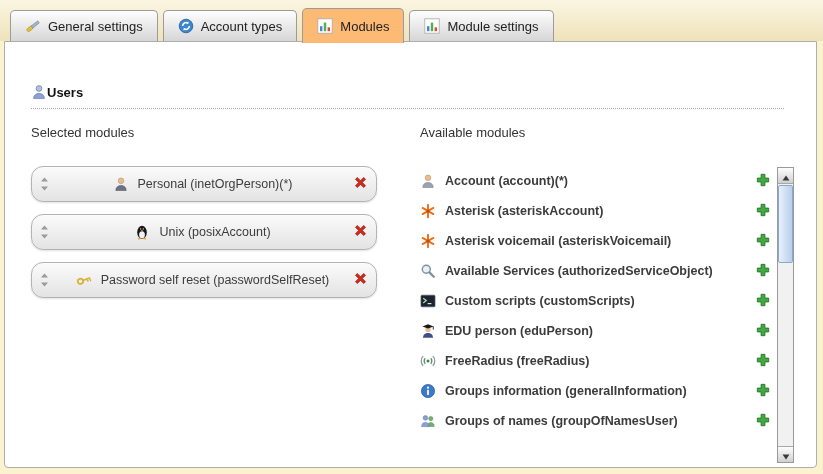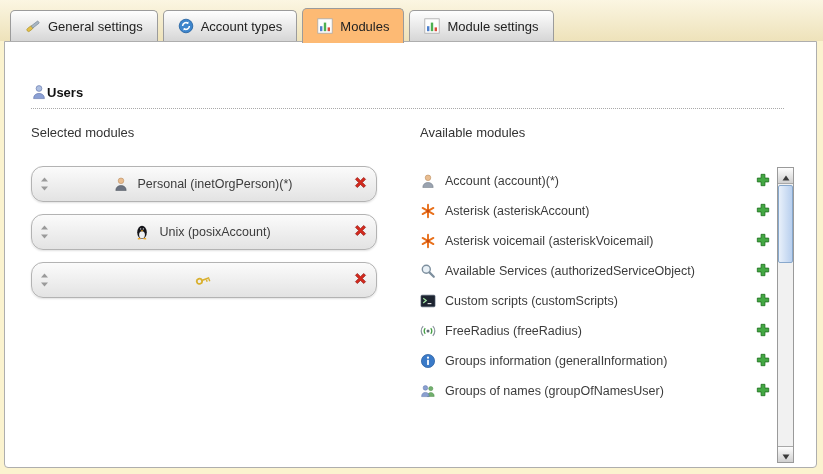--- a/index.html
+++ b/index.html
@@ -23,21 +23,21 @@
   .section-header{display:flex;align-items:center;width:753px;
     padding-bottom:8px;border-bottom:1px dotted #a9a9a9;}
   .sec-icon{display:inline-flex;width:16px;height:16px;}
   .section-title{font-size:13px;font-weight:bold;color:#111;}
 
   .columns{display:flex;margin-top:16px;gap:13px;}
   .col-heading{font-size:13px;color:#333;height:20px;}
   .col-selected{width:346px;flex:none;}
   .col-available{margin-left:30px;width:374px;position:relative;}
   .selected-list,.avail-list{margin-top:21px;}
-  .avail-list{margin-right:24px;}
+  .avail-list{margin-right:24px;font-weight:bold;}
 
   .selected-item{display:flex;align-items:center;height:36px;box-sizing:border-box;
     padding:0 8px;margin-bottom:12px;background:linear-gradient(#fbfbfb,#e3e3e3);
     border:1px solid #b3b3b3;border-radius:12px;box-shadow:0 1px 2px rgba(0,0,0,0.12);}
   .handle{display:inline-flex;width:12px;cursor:grab;}
   .item-center{flex:1;display:flex;align-items:center;justify-content:center;gap:9px;}
   .item-icon{display:inline-flex;width:16px;height:16px;}
   .item-label{font-size:12.5px;color:#3c3c3c;}
 
   .avail-item{display:flex;align-items:center;height:30px;gap:9px;}
@@ -184,20 +184,21 @@
       <span class="item-icon">
                     <svg width="16" height="16" viewBox="0 0 16 16">
                       <g transform="rotate(-20 8 8)">
                         <circle cx="4.2" cy="8" r="2.6" fill="none" stroke="#d9b02f" stroke-width="1.8"></circle>
                         <rect x="6.6" y="7.2" width="8" height="1.7" fill="#d9b02f"></rect>
                         <rect x="10.6" y="8.9" width="1.4" height="2.2" fill="#d9b02f"></rect>
                         <rect x="13.2" y="8.9" width="1.4" height="2.6" fill="#d9b02f"></rect>
                       </g>
                     </svg>
                   </span>
+      <span class="item-label">Password self reset (passwordSelfReset)</span>
     </span>
     <button class="remove-btn">
       <span><svg width="15" height="15" viewBox="0 0 16 16">
                       <path d="M2.6 4.6 L4.6 2.6 L8 6 L11.4 2.6 L13.4 4.6 L10 8 L13.4 11.4 L11.4 13.4 L8 10 L4.6 13.4 L2.6 11.4 L6 8 Z" fill="#d42a1e" stroke="#8e1410" stroke-width="0.7"></path>
                     </svg></span>
     </button>
   </div>
 </div>
         </div>
 
@@ -282,20 +283,36 @@
                   </svg>
                 </span>
     <span class="item-label avail-label">Custom scripts (customScripts)</span>
     <button class="add-btn">
       <span><svg width="14" height="14" viewBox="0 0 16 16">
                       <path d="M5.8 1.5 h4.4 v4.3 h4.3 v4.4 h-4.3 v4.3 h-4.4 v-4.3 h-4.3 v-4.4 h4.3 z" fill="#43a843" stroke="#1d6e1d" stroke-width="0.9"></path>
                     </svg></span>
     </button>
   </div>
 
+  <div class="avail-item">
+    <span class="item-icon">
+                  <svg width="16" height="16" viewBox="0 0 16 16">
+                    <path d="M3 14.8 c0-3.2 2.2-4.8 5-4.8 s5 1.6 5 4.8 z" fill="#3f4f8c"></path>
+                    <circle cx="8" cy="6.4" r="2.7" fill="#e9bd90"></circle>
+                    <path d="M8 1.2 L13.6 3.4 L8 5.6 L2.4 3.4 Z" fill="#1a1a1a"></path>
+                    <rect x="12.8" y="3.4" width="0.9" height="3.2" fill="#1a1a1a"></rect>
+                  </svg>
+                </span>
+    <span class="item-label avail-label">EDU person (eduPerson)</span>
+    <button class="add-btn">
+      <span><svg width="14" height="14" viewBox="0 0 16 16">
+                      <path d="M5.8 1.5 h4.4 v4.3 h4.3 v4.4 h-4.3 v4.3 h-4.4 v-4.3 h-4.3 v-4.4 h4.3 z" fill="#43a843" stroke="#1d6e1d" stroke-width="0.9"></path>
+                    </svg></span>
+    </button>
+  </div>
 
   <div class="avail-item">
     <span class="item-icon">
                   <svg width="16" height="16" viewBox="0 0 16 16">
                     <circle cx="8" cy="8" r="1.5" fill="#606a74"></circle>
                     <path d="M5.3 5.3 a3.8 3.8 0 0 0 0 5.4 M10.7 5.3 a3.8 3.8 0 0 1 0 5.4" fill="none" stroke="#3f9e3f" stroke-width="1.3"></path>
                     <path d="M3.2 3.2 a6.8 6.8 0 0 0 0 9.6 M12.8 3.2 a6.8 6.8 0 0 1 0 9.6" fill="none" stroke="#8a949e" stroke-width="1.2"></path>
                   </svg>
                 </span>
     <span class="item-label avail-label">FreeRadius (freeRadius)</span>

